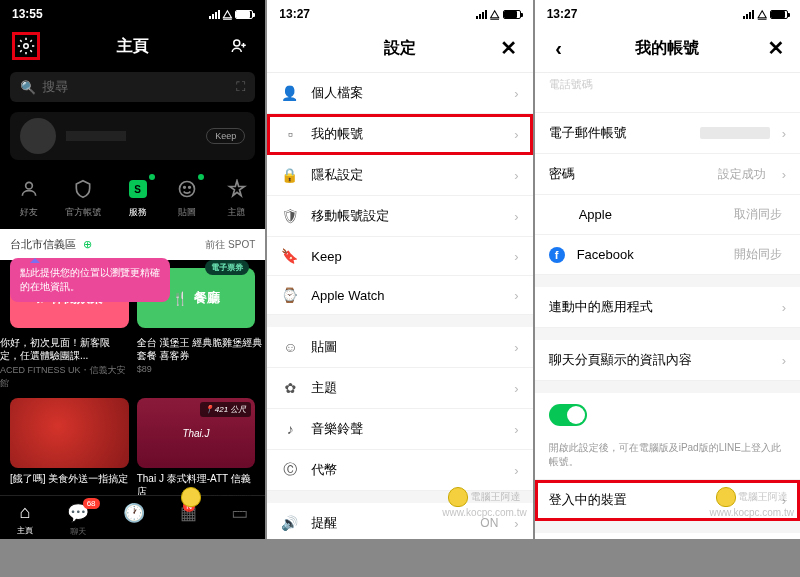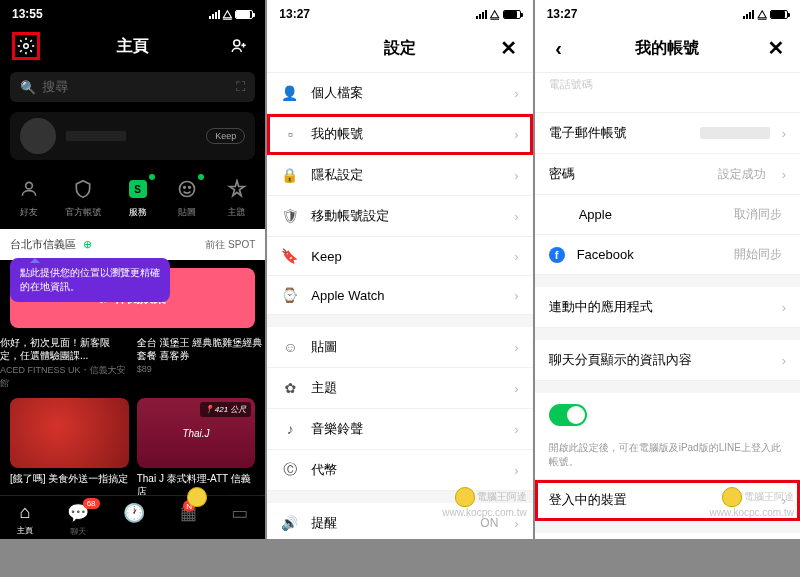--- a/index.html
+++ b/index.html
@@ -35,21 +35,21 @@
     .service-icon { width:26px; height:26px; display:flex; align-items:center; justify-content:center; font-size:16px; color:#888; position:relative; }
     .service-item.active .service-icon { color:#fff; }
     .badge-s { background:#06c755; color:#000; width:18px; height:18px; border-radius:4px; display:flex; align-items:center; justify-content:center; font-size:10px; font-weight:700; }
     .green-dot { position:absolute; top:-2px; right:-4px; width:6px; height:6px; background:#06c755; border-radius:50%; }
     
     .spot-bar { display:flex; justify-content:space-between; align-items:center; padding:8px 10px; font-size:11px; background:#fff; color:#333; }
     .spot-bar .loc { color:#333; font-weight:500; }
     .spot-bar .target { color:#06c755; margin-left:4px; }
     .spot-bar .goto { color:#666; font-size:10px; }
     
-    .tooltip { position:absolute; left:10px; top:258px; background:#6d28d9; color:#fff; padding:8px 10px; border-radius:8px; font-size:10px; max-width:160px; line-height:1.4; z-index:5; }
+    .tooltip { position:absolute; left:10px; top:258px; background:#ec4899; color:#fff; padding:8px 10px; border-radius:8px; font-size:10px; max-width:160px; line-height:1.4; z-index:5; }
     .tooltip::before { content:''; position:absolute; top:-5px; left:20px; border:5px solid transparent; border-bottom-color:#7a6ff0; }
     
     .tiles { display:flex; gap:8px; padding:8px 10px; }
     .tile { flex:1; height:60px; border-radius:8px; display:flex; align-items:center; justify-content:center; gap:6px; color:#fff; font-size:13px; font-weight:600; position:relative; }
     .tile-pink { background:#ff5a7a; }
     .tile-green { background:#44c767; }
     .tile-badge { position:absolute; top:-8px; right:6px; background:#0a3d2e; color:#6ee7b7; font-size:8px; padding:2px 6px; border-radius:8px; }
     
     .cards-row { display:flex; gap:8px; padding:0 0; }
     .card { flex:1; font-size:10px; color:#ccc; }
@@ -84,21 +84,21 @@
     .setting-item.danger .label { color:#ff3b30; }
     
     .toggle { width:38px; height:22px; background:#06c755; border-radius:11px; position:relative; }
     .toggle::after { content:''; position:absolute; right:2px; top:2px; width:18px; height:18px; background:#fff; border-radius:50%; }
     .help-text { padding:4px 14px 10px; font-size:10px; color:#999; background:#fff; border-bottom:1px solid #f0f0f0; line-height:1.4; }
     
     .apple-icon { font-size:16px; }
     .fb-icon { width:16px; height:16px; background:#1877f2; color:#fff; border-radius:50%; display:flex; align-items:center; justify-content:center; font-size:11px; font-weight:700; }
     .email-blur { background:#e8e8e8; width:70px; height:12px; border-radius:2px; }
     
-    .watermark { position:absolute; bottom:20px; right:6px; font-size:10px; color:rgba(0,0,0,0.25); text-align:right; line-height:1.2; z-index:20; }
+    .watermark { position:absolute; bottom:20px; right:6px; font-size:10px; color:rgba(0,0,0,0.25); text-align:center; line-height:1.2; z-index:20; }
     .watermark .logo-face { display:inline-block; width:20px; height:20px; background:#f4d03f; border-radius:50% 50% 45% 45%; border:1px solid #c9a800; position:relative; vertical-align:middle; margin-right:2px; }
   </style>
 </head>
 <body>
 
 <div class="screen screen1">
   <div class="status-bar">
     <span>13:55</span>
     <div class="status-icons">
       <div class="signal">
@@ -187,20 +187,25 @@
   <div class="spot-bar">
     <span><span class="loc">台北市信義區</span><span class="target"> ⊕</span></span>
     <span class="goto">前往 SPOT</span>
   </div>
   <div class="tooltip">點此提供您的位置以瀏覽更精確的在地資訊。</div>
   <div class="tiles">
     <div class="tile tile-pink">
         <span>♫</span>
         <span>休閒娛樂</span>
       </div>
+    <div class="tile tile-green">
+        <span class="tile-badge">電子票券</span>
+        <span>🍴</span>
+        <span>餐廳</span>
+      </div>
   </div>
   <div class="cards-row">
     <div class="card">
         <div class="card-title">你好，初次見面！新客限定，任選體驗團課...</div>
         <div class="card-sub">ACED FITNESS UK・信義大安館</div>
       </div>
     <div class="card">
         <div class="card-title">全台 漢堡王 經典脆雞堡經典套餐 喜客券</div>
         <div class="card-sub">$89</div>
       </div>

